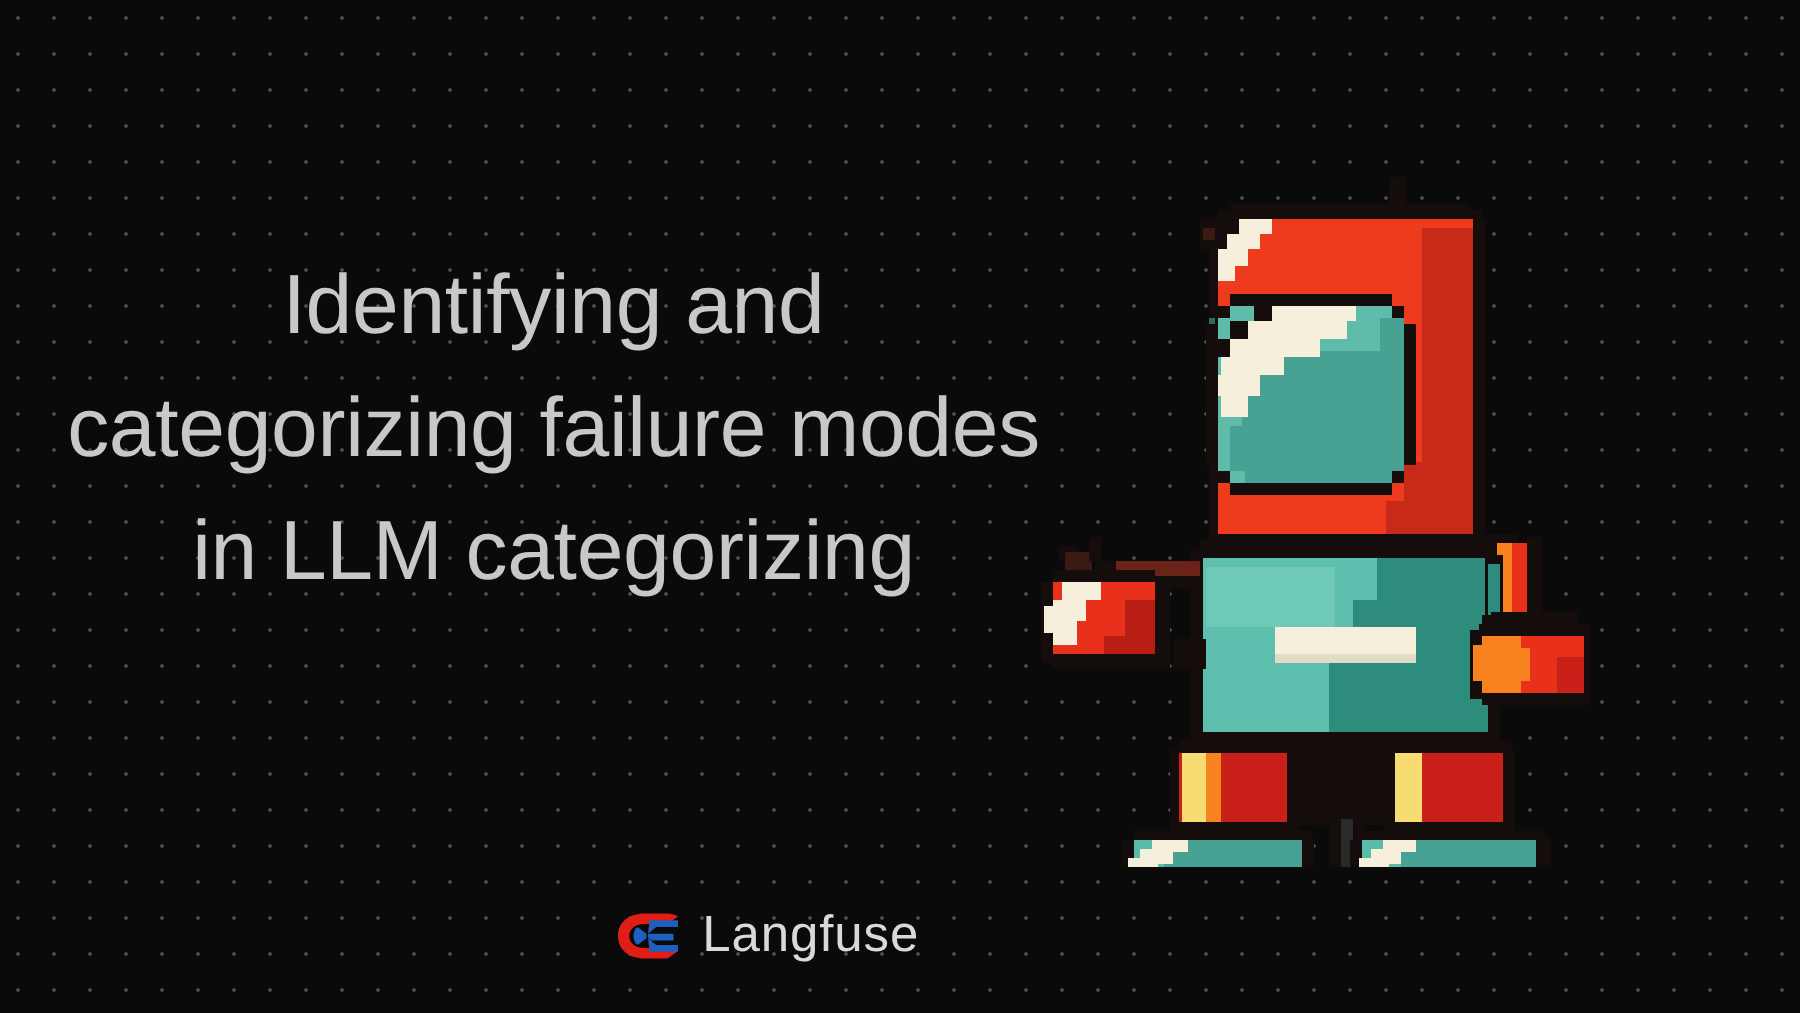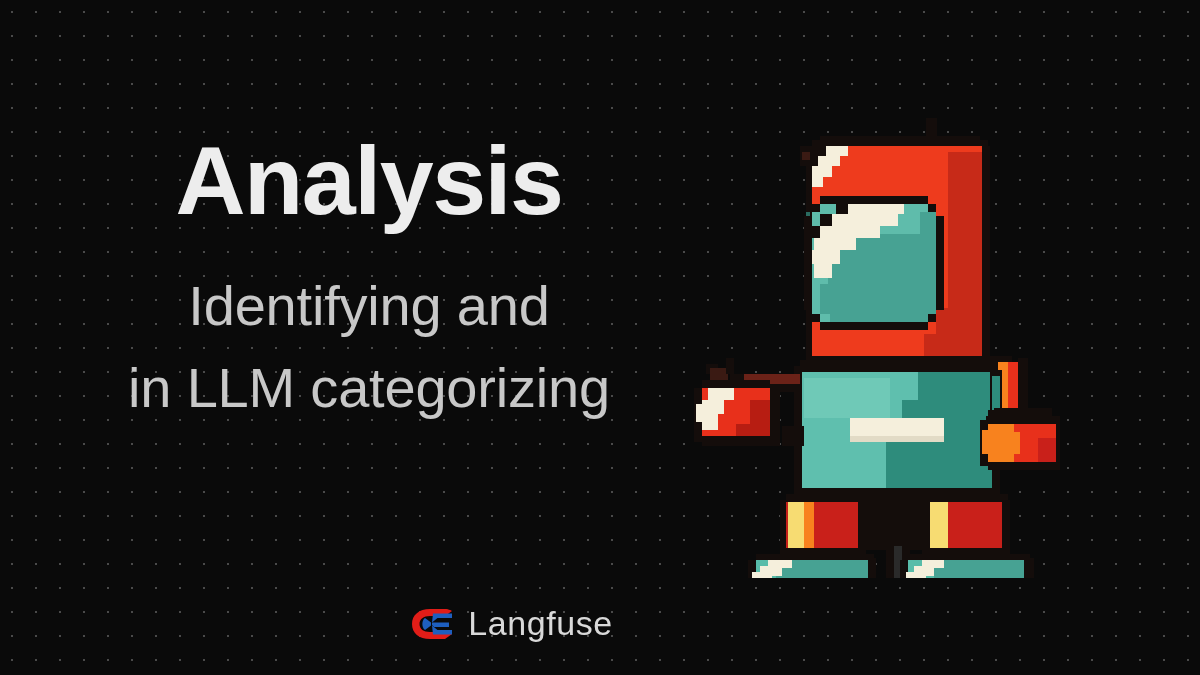--- a/index.html
+++ b/index.html
@@ -66,24 +66,24 @@
   #robot { position:absolute; left:690px; top:108px; width:370px; height:470px; }
   #robot svg { display:block; width:370px; height:470px; shape-rendering:crispEdges; }
 </style>
 </head>
 <body>
 
 <div id="slide">
 
   <div id="text-block">
     <h1 id="page-title">
-      <span class="tl">Analysis</span>
     </h1>
     <p id="subtitle">
       <span class="sl">Identifying and</span>
+      <span class="sl">categorizing failure modes</span>
       <span class="sl">in LLM categorizing</span>
     </p>
   </div>
 
   <div id="brand">
     <span id="brand-mark">
       <svg viewBox="0 0 44 34" xmlns="http://www.w3.org/2000/svg" aria-hidden="true">
 
         <path d="M19 2 C8 2 1 8 1 17 C1 26 8 32 19 32 L19 25 C12.5 25 8.5 22 8.5 17 C8.5 12 12.5 9 19 9 Z" fill="#E11D18"></path>
 

